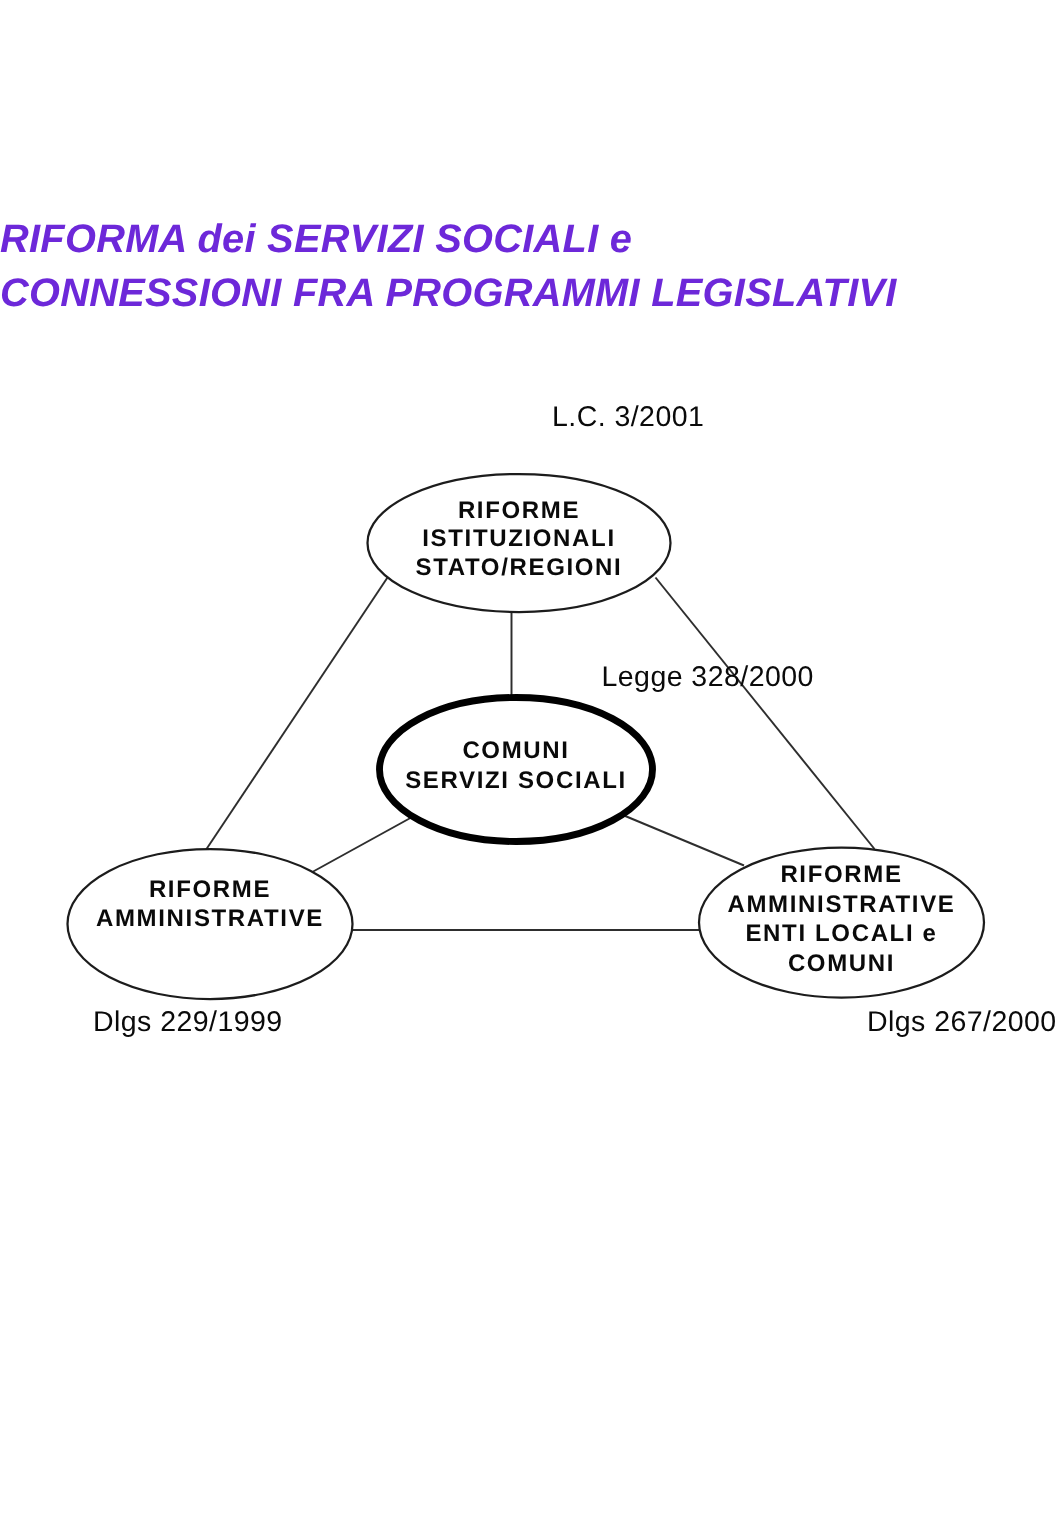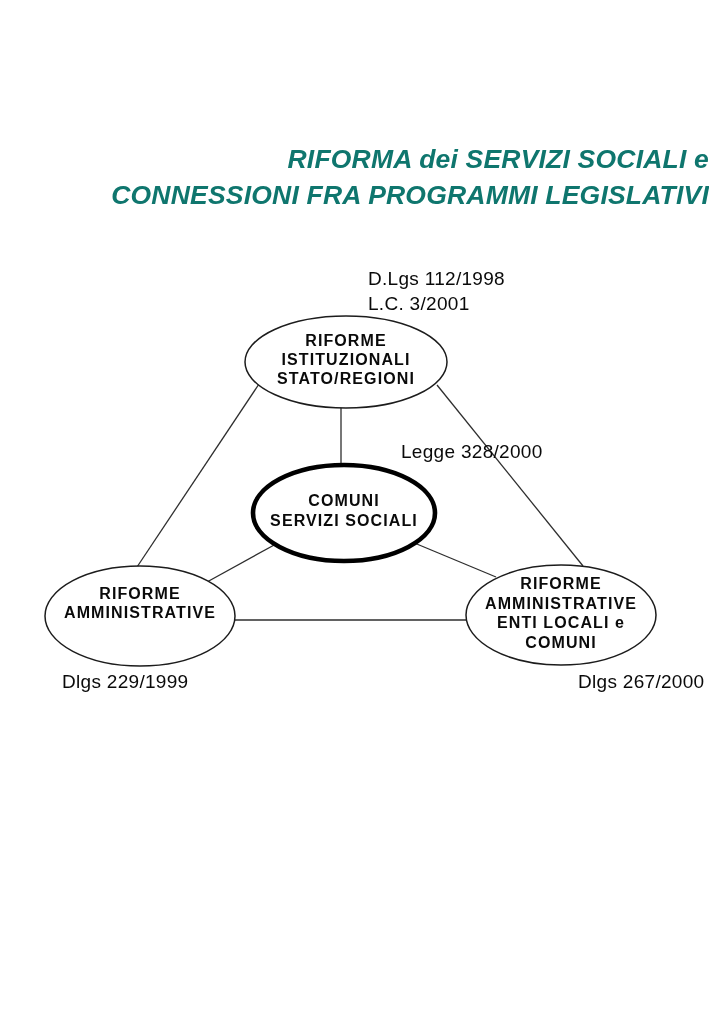--- a/index.html
+++ b/index.html
@@ -15,27 +15,27 @@
     overflow: hidden;
     font-family: "Liberation Sans", "DejaVu Sans", sans-serif;
     color: #000000;
   }
   .title {
     position: absolute;
     left: 0;
     right: 0;
     top: 141px;
     margin: 0;
-    text-align: right;
+    text-align: left;
     font-size: 26.5px;
     line-height: 36px;
     font-weight: bold;
     font-style: italic;
     letter-spacing: 0.2px;
-    color: #0f766e;
+    color: #6d28d9;
   }
   .title .tline { display: block; }
   .diagram-svg {
     position: absolute;
     left: 0;
     top: 0;
   }
   .node-label {
     position: absolute;
     text-align: center;
@@ -103,21 +103,20 @@
   </div>
 
   <div class="node-label" style="left:468px; top:574px; width:186px; line-height:19.5px;">
     <span>RIFORME</span>
     <span>AMMINISTRATIVE</span>
     <span>ENTI LOCALI e</span>
     <span>COMUNI</span>
   </div>
 
   <div class="annotation" style="left:368px; top:266px;">
-    <span>D.Lgs 112/1998</span>
     <span>L.C. 3/2001</span>
   </div>
 
   <div class="annotation" style="left:363px; top:439px;margin-left:38px;">Legge 328/2000</div>
 
   <div class="annotation" style="left:62px; top:669px;">Dlgs 229/1999</div>
 
   <div class="annotation" style="left:538px; top:669px;margin-left:40px;">Dlgs 267/2000</div>
 
 </div>

